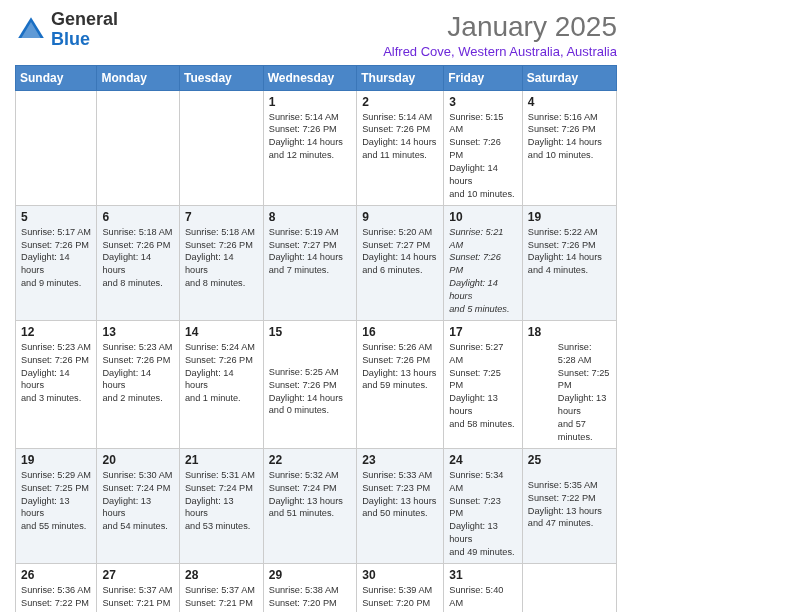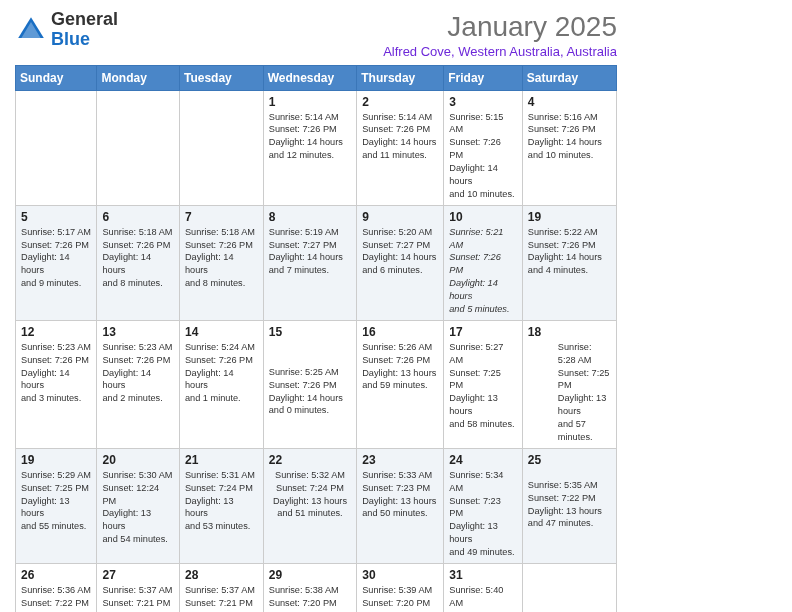--- a/index.html
+++ b/index.html
@@ -273,34 +273,34 @@
           <td>
             <span class="day-num">19</span>
             <div class="day-info" style="white-space: pre-line;">Sunrise: 5:29 AM
 Sunset: 7:25 PM
 Daylight: 13 hours
 and 55 minutes.</div>
           </td>
           <td>
             <span class="day-num">20</span>
             <div class="day-info" style="white-space: pre-line;">Sunrise: 5:30 AM
-Sunset: 12:24 PM
+Sunset: 7:24 PM
 Daylight: 13 hours
 and 54 minutes.</div>
           </td>
           <td>
             <span class="day-num">21</span>
             <div class="day-info" style="white-space: pre-line;">Sunrise: 5:31 AM
 Sunset: 7:24 PM
 Daylight: 13 hours
 and 53 minutes.</div>
           </td>
           <td>
             <span class="day-num">22</span>
-            <div class="day-info" style="white-space: pre-line; text-align: center;">Sunrise: 5:32 AM
+            <div class="day-info" style="white-space: pre-line;">Sunrise: 5:32 AM
 Sunset: 7:24 PM
 Daylight: 13 hours
 and 51 minutes.</div>
           </td>
           <td>
             <span class="day-num">23</span>
             <div class="day-info" style="white-space: pre-line;">Sunrise: 5:33 AM
 Sunset: 7:23 PM
 Daylight: 13 hours
 and 50 minutes.</div>

